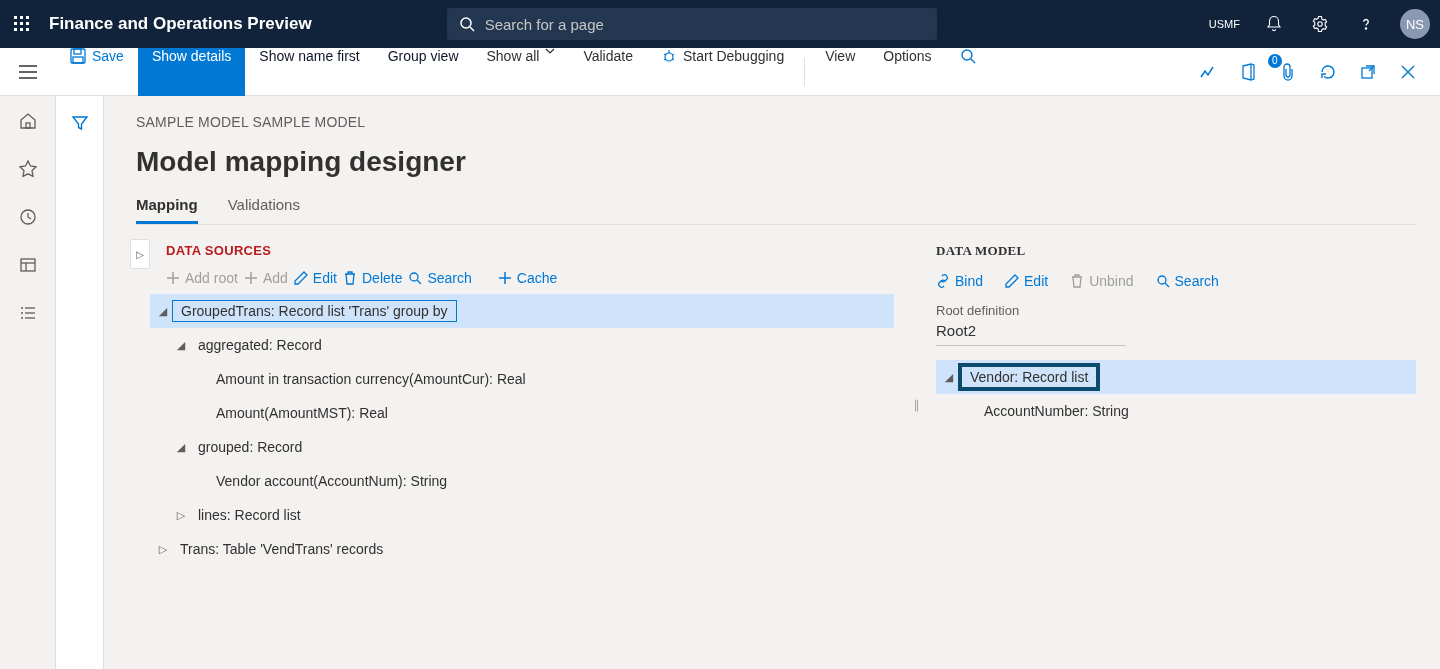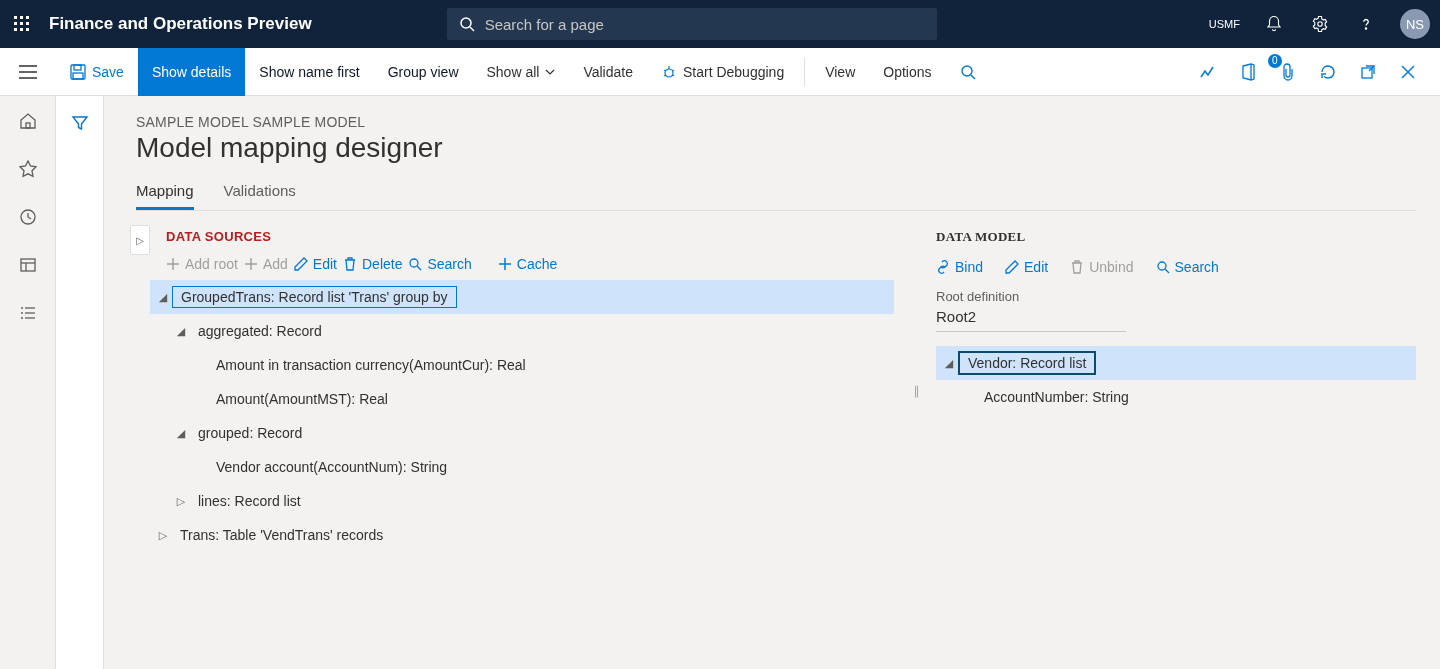--- a/index.html
+++ b/index.html
@@ -15,45 +15,45 @@
 .search-box input { background:transparent; border:none; color:#fff; font-size:15px; flex:1; outline:none; }
 .search-box input::placeholder { color:#c8c6c4; }
 .topbar-right { margin-left:auto; display:flex; align-items:center; gap:22px; }
 .topbar-right .txt { font-size:11px; }
 .icon-btn { width:24px; height:24px; display:flex; align-items:center; justify-content:center; cursor:pointer; }
 .avatar { width:30px; height:30px; border-radius:50%; background:#8a99b2; color:#fff; display:flex; align-items:center; justify-content:center; font-size:13px; font-weight:500; }
 
 
 .actionbar { height: 48px; background:#fff; display:flex; align-items:center; border-bottom:1px solid #e1dfdd; }
 .hamb { width:56px; display:flex; justify-content:center; align-items:center; cursor:pointer; }
-.act { height:48px; display:flex; align-items:center; padding:0 14px; cursor:pointer; font-size:14px; gap:6px; }
+.act { height:48px; display:flex; align-items:flex-start; padding:0 14px; cursor:pointer; font-size:14px; gap:6px; }
 .act.save { color:#0078d4; }
 .act.primary { background:#0078d4; color:#fff; }
 .act.link { color:#0f172a; }
 .act.plain { color:#323130; }
 .sep { width:1px; height:28px; background:#e1dfdd; margin:0 6px; }
 .actionbar-right { margin-left:auto; display:flex; align-items:center; gap:16px; padding-right:20px; }
 .badge { position:relative; }
 .badge-num { position:absolute; top:-6px; left:-8px; background:#0078d4; color:#fff; border-radius:8px; font-size:10px; padding:0 4px; line-height:14px; }
 
 
 .sidebar { position:absolute; top:96px; left:0; width:56px; bottom:0; background:#f3f2f1; display:flex; flex-direction:column; align-items:center; padding-top:14px; gap:26px; border-right:1px solid #e1dfdd; }
 .sidebar .sicon { width:22px; height:22px; display:flex; align-items:center; justify-content:center; cursor:pointer; color:#605e5c; }
 
 
 .filterpane { position:absolute; top:96px; left:56px; width:48px; bottom:0; background:#fff; border-right:1px solid #e1dfdd; display:flex; justify-content:center; padding-top:18px; }
 
 
 .main { position:absolute; top:96px; left:104px; right:0; bottom:0; background:#f3f2f1; padding:18px 24px 0 32px; overflow:auto;border-radius:6px; }
 .breadcrumb { font-size:14px; color:#605e5c; letter-spacing:0.2px; }
-.page-title { font-size:28px; font-weight:400; margin-top:2px; }
+.page-title { font-size:28px; font-weight:700; margin-top:16px; }
 
 .tabs { margin-top:18px; display:flex; gap:30px; border-bottom:1px solid #e1dfdd; }
 .tab { padding:0 0 8px 0; cursor:pointer; color:#605e5c; font-size:15px; }
-.tab.active { color:#323130; border-bottom:3px solid #0078d4; font-weight:400; }
+.tab.active { color:#323130; border-bottom:3px solid #0078d4; font-weight:700; }
 
 .panels { display:flex; margin-top:18px; gap:18px; }
 
 .ds-panel { flex:1; position:relative; }
 .collapse-handle { position:absolute; left:-6px; top:-4px; width:20px; height:30px; background:#fff; border:1px solid #e1dfdd; display:flex; align-items:center; justify-content:center; font-size:10px; color:#605e5c; border-radius:2px; cursor:pointer; }
 .panel-heading { font-size:13px; font-weight:600; color:#b91c1c; margin-left:30px; letter-spacing:0.3px; }
 .panel-toolbar { display:flex; gap:6px; margin:12px 0 8px 30px; align-items:center; flex-wrap:wrap; }
 .tool { display:flex; align-items:center; gap:5px; font-size:14px; cursor:pointer; }
 .tool.disabled { color:#a19f9d; }
 .tool.enabled { color:#0078d4; }
@@ -69,21 +69,21 @@
 
 .splitter { width:6px; display:flex; align-items:center; justify-content:center; cursor:col-resize; color:#a19f9d; font-size:12px; letter-spacing:-3px; }
 
 .dm-panel { width:480px; }
 .dm-heading { font-size:13px; font-weight:600; letter-spacing:0.3px;font-family:Liberation Serif, serif; }
 .dm-toolbar { display:flex; gap:22px; margin:14px 0 14px 0; align-items:flex-end; }
 .field-label { font-size:13px; color:#605e5c; margin-top:6px; }
 .field-value { font-size:15px; padding:4px 0 6px 0; border-bottom:1px solid #c8c6c4; width:190px; margin-bottom:14px; }
 
 .dm-tree .node.selected { background:#cfe4fa; }
-.dm-tree .node.selected .label { border:2px solid #0c4a6e; }
+.dm-tree .node.selected .label { border:4px solid #0c4a6e; }
 .dm-tree .node { height:34px; }
 
 svg { display:block; }
 </style>
 </head>
 <body>
 
 <div class="topbar">
   <div class="waffle icon-btn">
     <svg width="16" height="16" viewBox="0 0 16 16">

